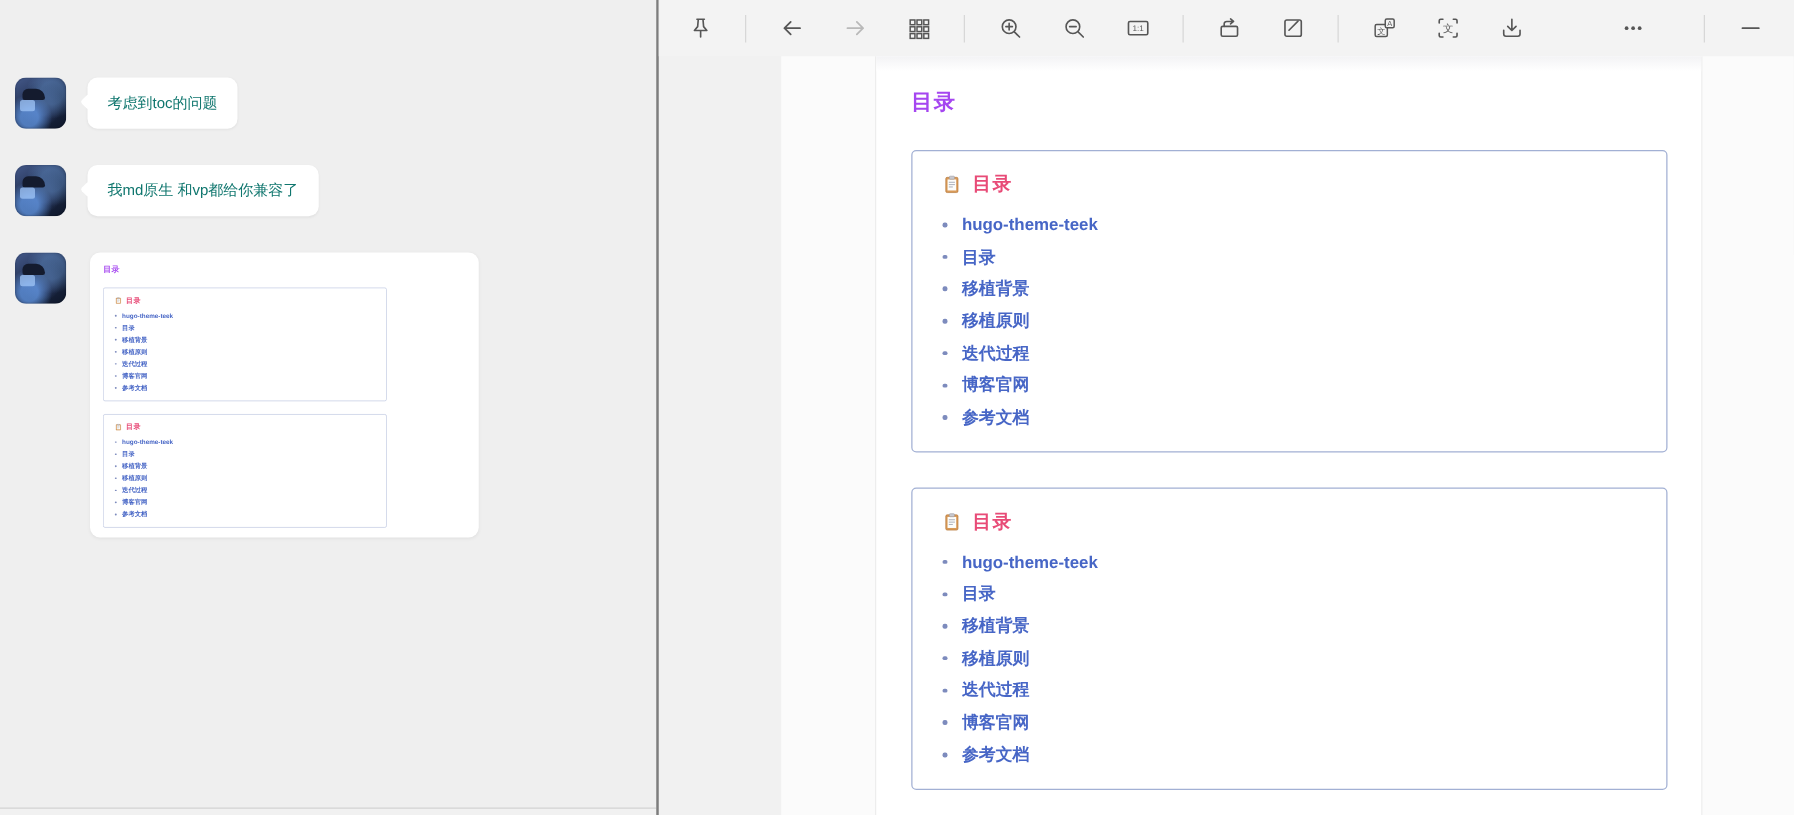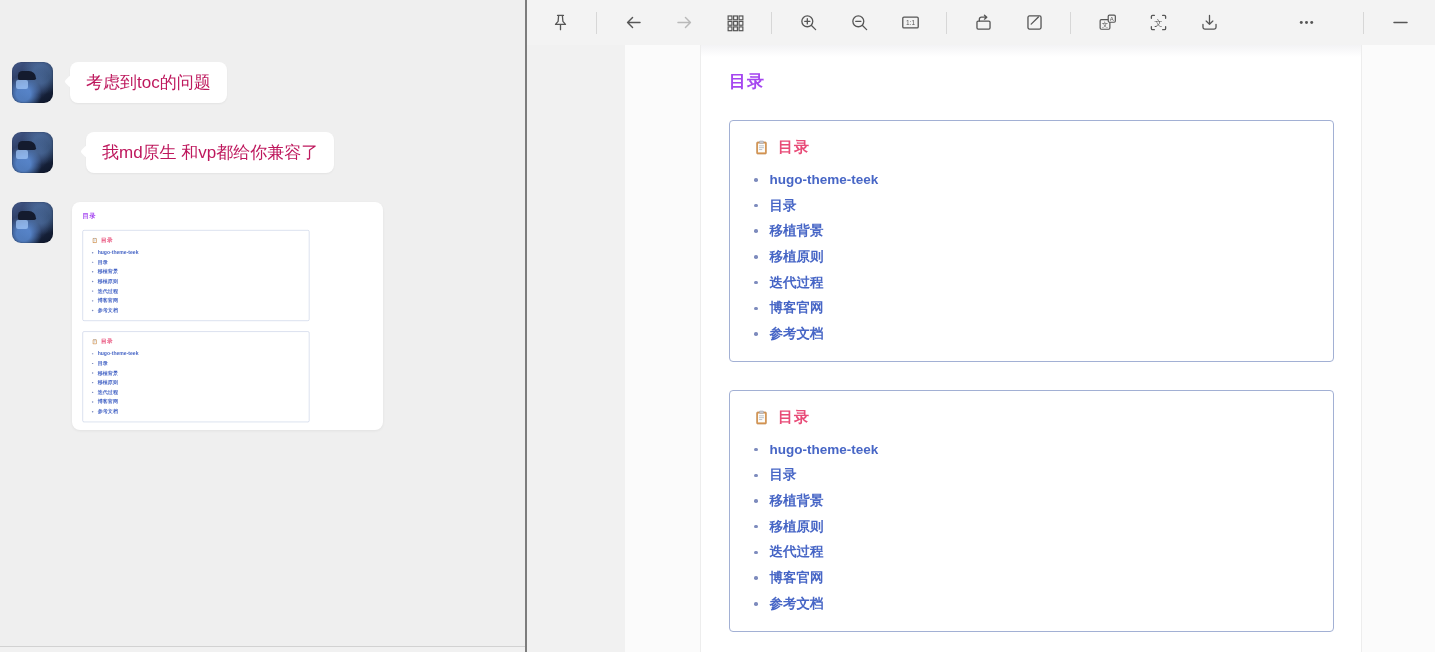--- a/index.html
+++ b/index.html
@@ -17,21 +17,21 @@
       radial-gradient(circle at 28% 78%, rgba(110,170,255,.65) 0 16%, transparent 42%),
       radial-gradient(circle at 72% 30%, rgba(130,190,255,.30) 0 22%, transparent 50%),
       radial-gradient(circle at 50% 52%, #2a3a60 0 30%, transparent 60%),
       linear-gradient(150deg,#44598a 0%,#1d2a49 55%,#0e1628 100%);
     box-shadow:inset 0 0 0 1px rgba(0,0,0,.08); position:relative; overflow:hidden; }
   .avatar::before { content:""; position:absolute; left:6px; top:9px; width:18px;
     height:9px; border-radius:5px 8px 2px 2px; background:#141b2e; }
   .avatar::after { content:""; position:absolute; left:4px; top:18px; width:12px;
     height:9px; border-radius:2px; background:#9fc4f5; opacity:.75; }
   .bubble { margin-left:17px; background:#ffffff; border-radius:8px;
-    padding:10px 16px; font-size:17px; color:#be185d; position:relative;
+    padding:10px 16px; font-size:12px; color:#0f766e; position:relative;
     box-shadow:0 1px 2px rgba(0,0,0,.05); white-space:nowrap; line-height:21px; }
   .bubble::before { content:""; position:absolute; left:-4px; top:15px; width:9px;
     height:9px; background:#ffffff; transform:rotate(45deg); border-radius:2px; }
   .thumb-card { margin-left:19px; width:311px; height:228px; background:#ffffff;
     border-radius:8px; position:relative; overflow:hidden;
     box-shadow:0 1px 3px rgba(0,0,0,.06); }
   .thumb-doc { position:absolute; left:0; top:0; width:760px;
     transform:scale(0.375); transform-origin:0 0; }
 
   
@@ -74,21 +74,21 @@
 </head>
 <body>
 
 <div class="chat-panel">
 
   <div class="msg-row" style="top:62px;">
     <div class="avatar"></div>
     <div class="bubble">考虑到toc的问题</div>
   </div>
 
-  <div class="msg-row" style="top:132px;gap:16px;">
+  <div class="msg-row" style="top:132px;">
     <div class="avatar"></div>
     <div class="bubble">我md原生 和vp都给你兼容了</div>
   </div>
 
   <div class="msg-row" style="top:202px;">
     <div class="avatar"></div>
 
     <div class="thumb-card">
       <div class="thumb-doc">
         <div class="doc-inner">

